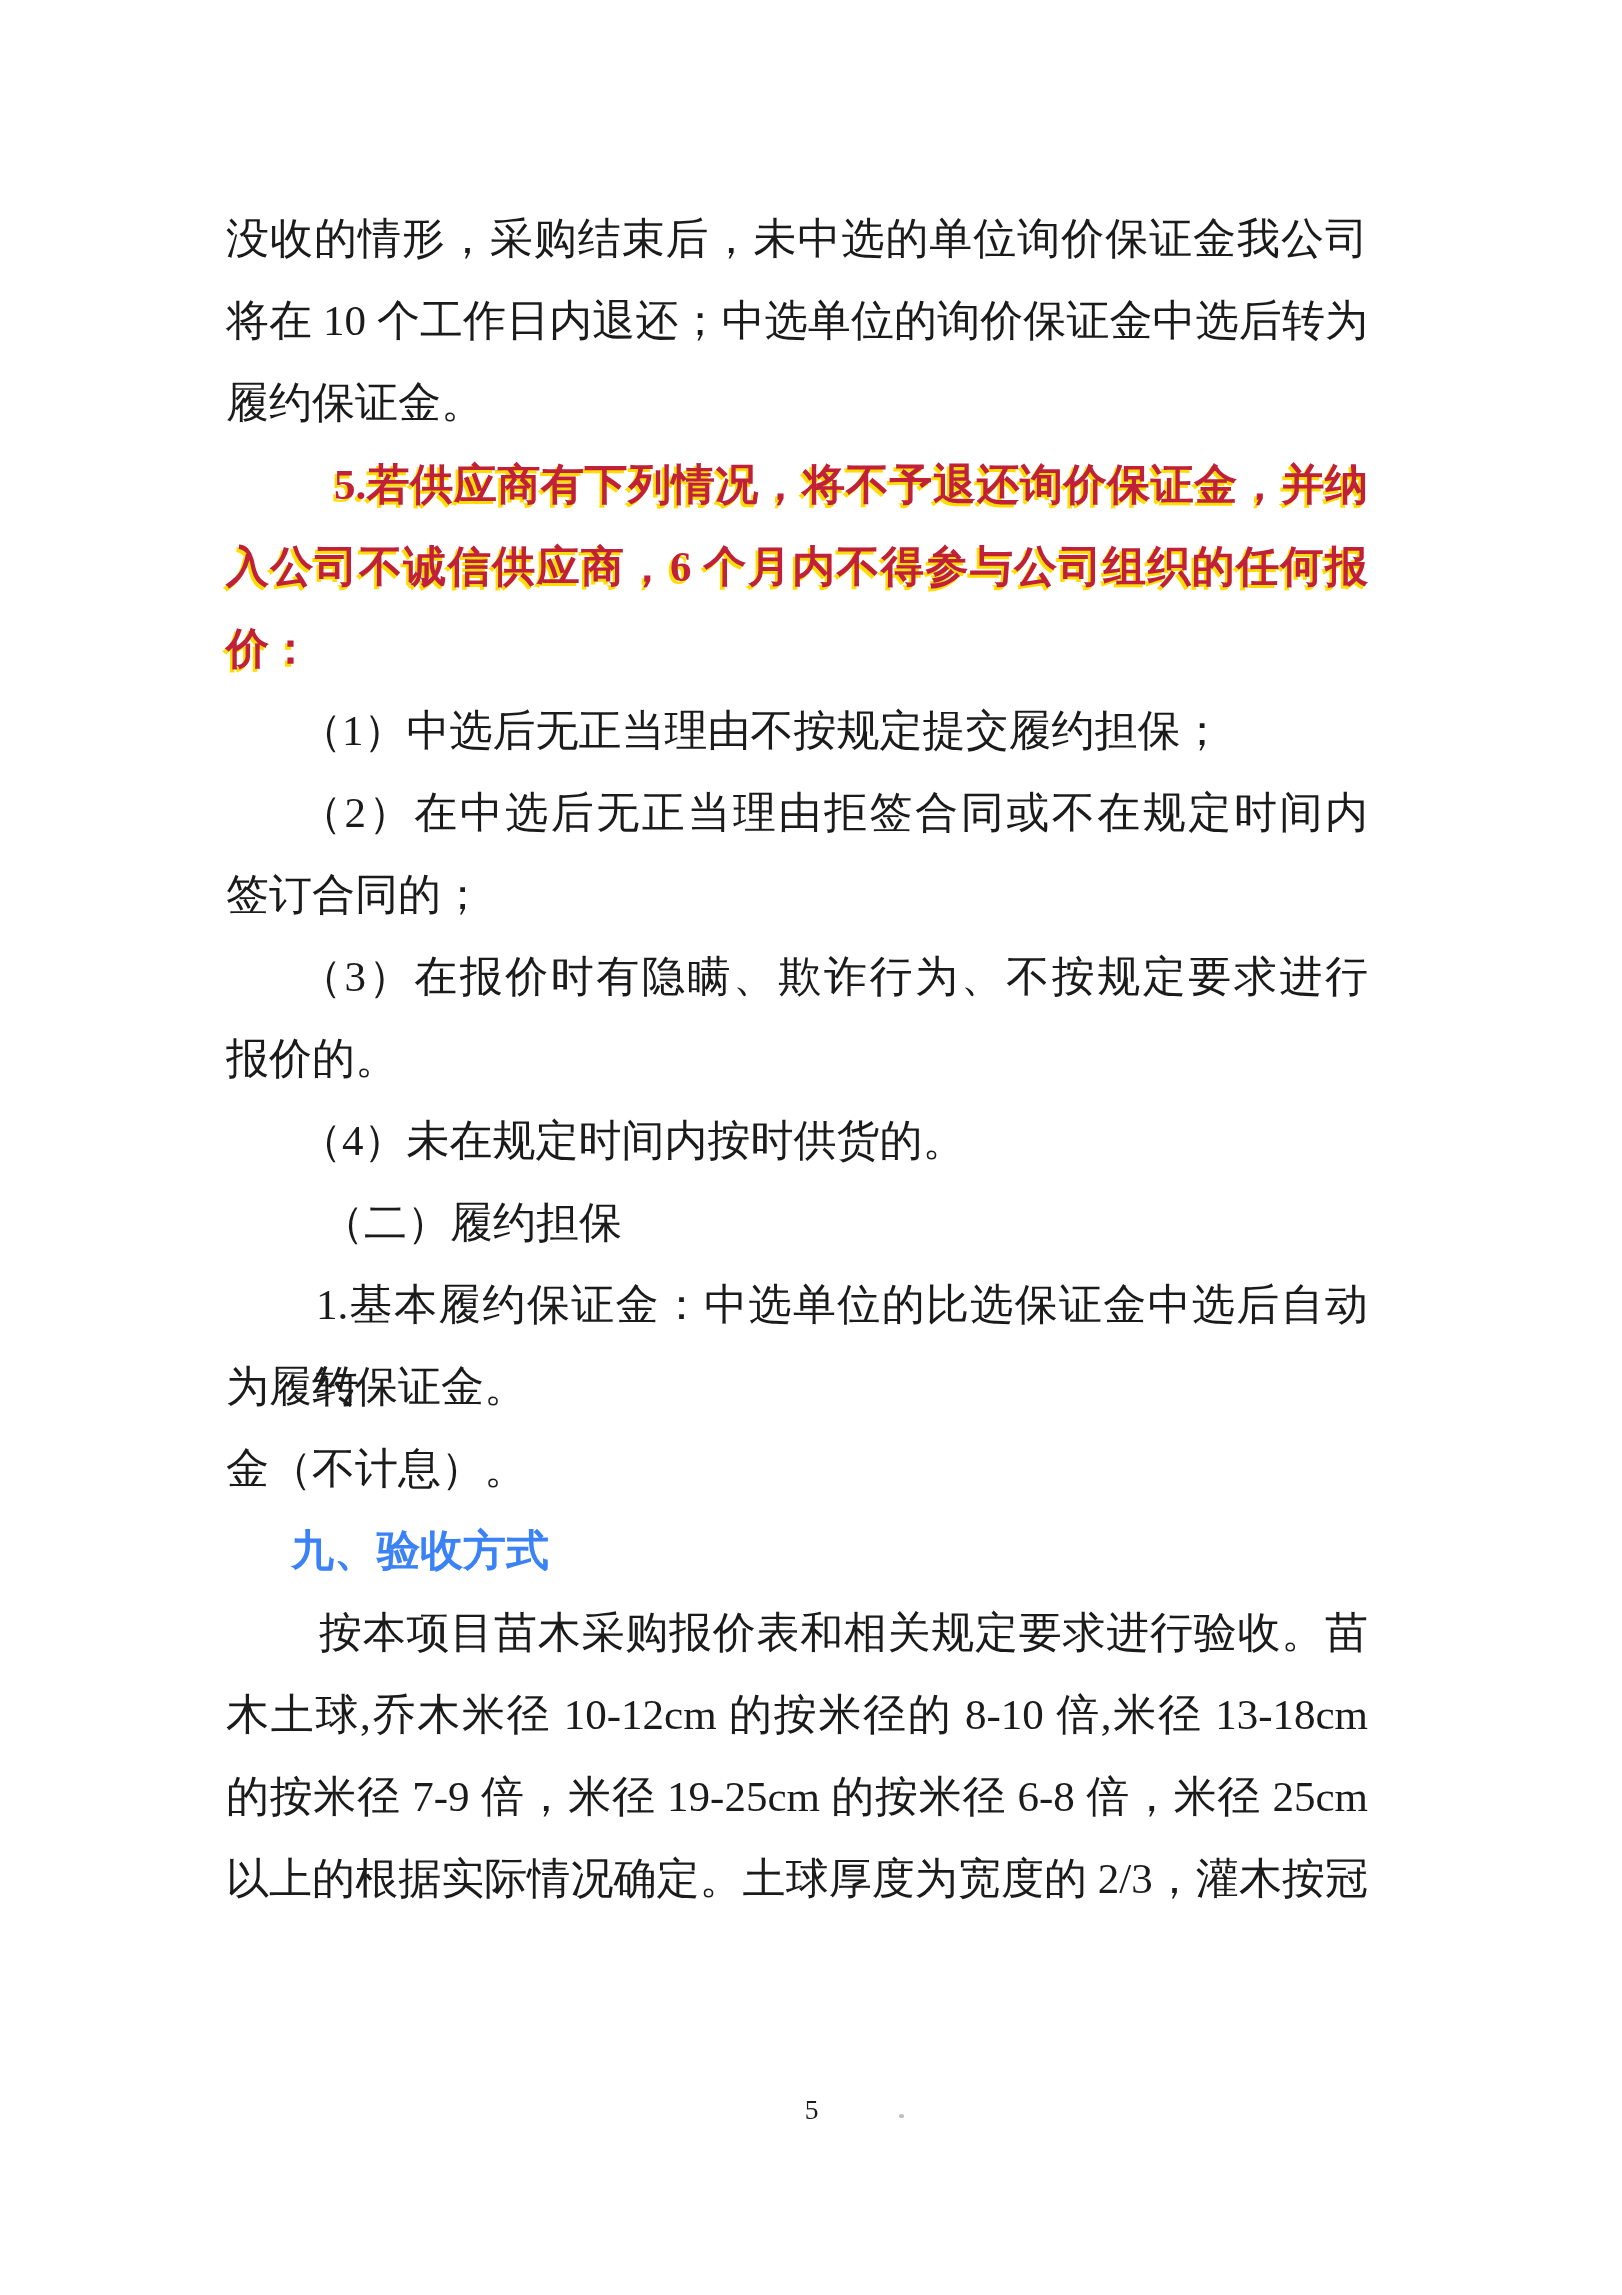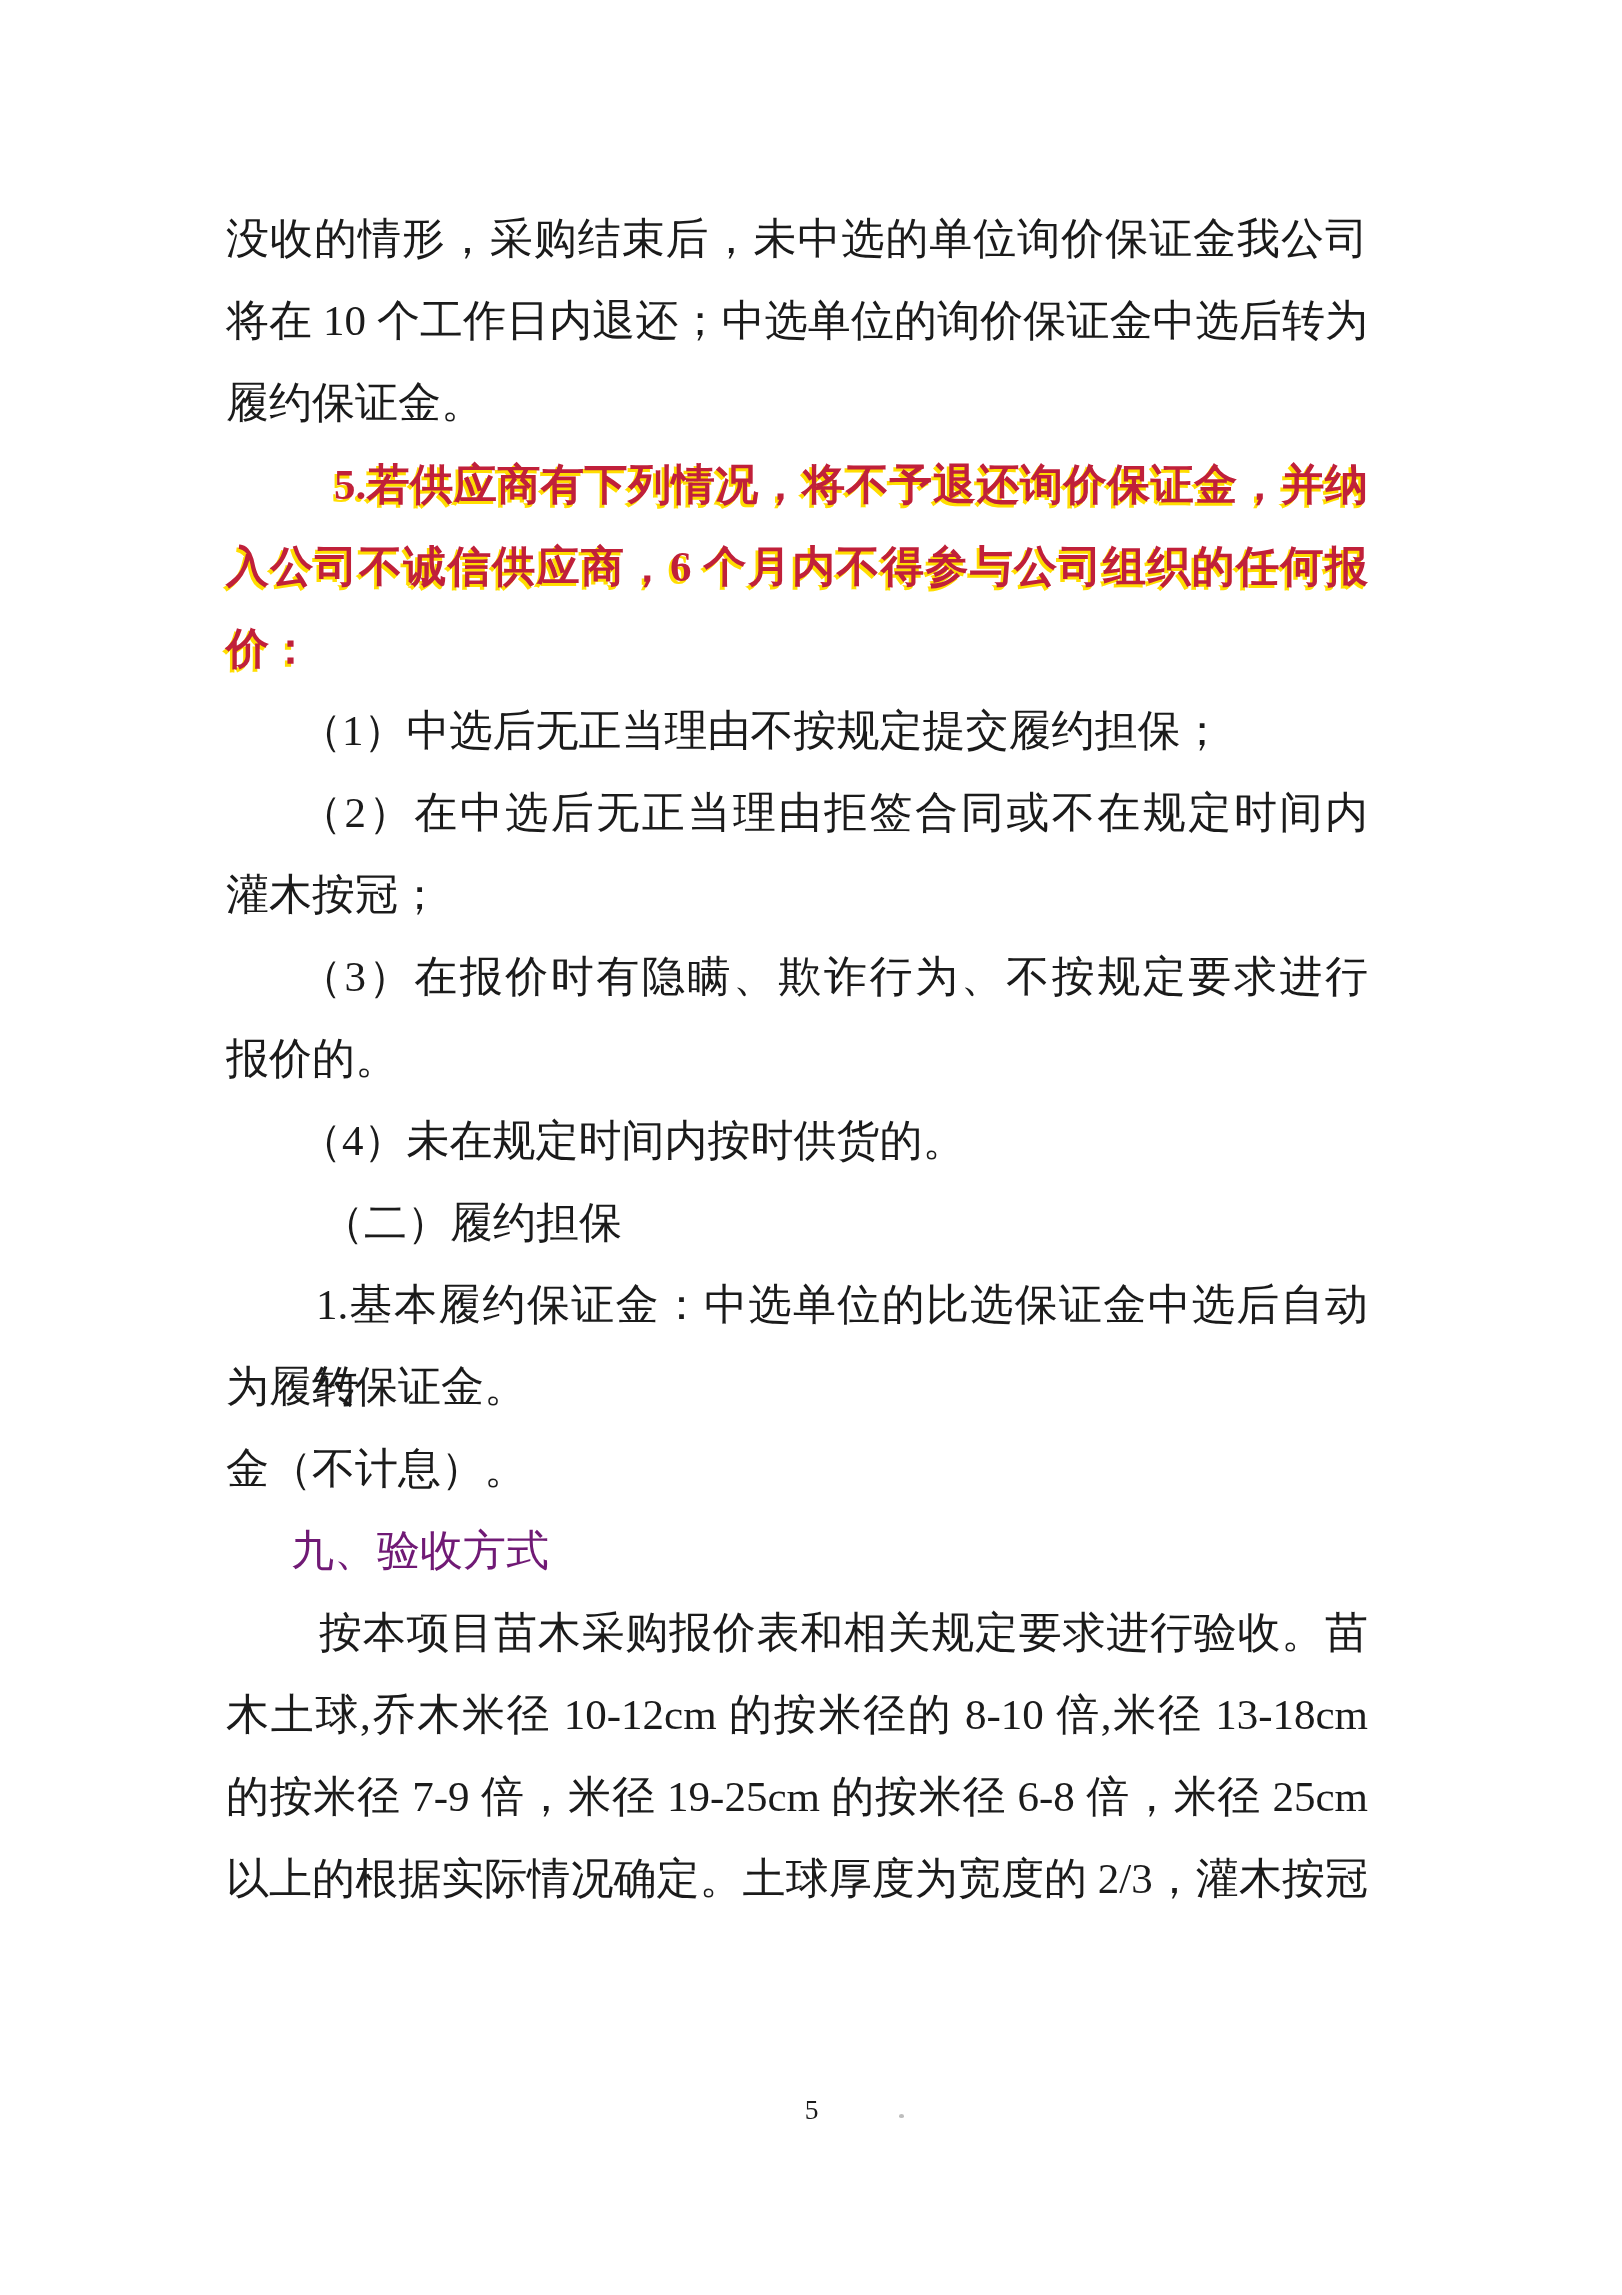--- a/index.html
+++ b/index.html
@@ -32,22 +32,22 @@
   .line.just {
     text-align: justify;
     text-align-last: justify;
   }
   .line.red {
     color: #c0203a;
     font-weight: bold;
     text-shadow: -2.6px 2.6px 0 #ffdd00;
   }
   .line.heading {
-    color: #701a75;
-    font-weight: normal;
+    color: #3b82f6;
+    font-weight: bold;
   }
   .page-number {
     position: absolute;
     top: 2094px;
     left: 0;
     right: 0;
     text-align: center;
     font-size: 27.5px;
     color: #1b1b1b;
     font-family: "Liberation Serif", "DejaVu Serif", serif;
@@ -69,21 +69,21 @@
 <div class="page">
   <div class="text-block" id="text-block">
       <div class="line body just" style="padding-left: 0px;">没收的情形，采购结束后，未中选的单位询价保证金我公司</div>
       <div class="line body just" style="padding-left: 0px;">将在 10 个工作日内退还；中选单位的询价保证金中选后转为</div>
       <div class="line body" style="padding-left: 0px;">履约保证金。</div>
       <div class="line red just" style="padding-left: 108px;">5.若供应商有下列情况，将不予退还询价保证金，并纳</div>
       <div class="line red just" style="padding-left: 0px;">入公司不诚信供应商，6 个月内不得参与公司组织的任何报</div>
       <div class="line red" style="padding-left: 0px;">价：</div>
       <div class="line body" style="padding-left: 73px;">（1）中选后无正当理由不按规定提交履约担保；</div>
       <div class="line body just" style="padding-left: 73px;">（2）在中选后无正当理由拒签合同或不在规定时间内</div>
-      <div class="line body" style="padding-left: 0px;">灌木按冠；</div>
+      <div class="line body" style="padding-left: 0px;">签订合同的；</div>
       <div class="line body just" style="padding-left: 73px;">（3）在报价时有隐瞒、欺诈行为、不按规定要求进行</div>
       <div class="line body" style="padding-left: 0px;">报价的。</div>
       <div class="line body" style="padding-left: 73px;">（4）未在规定时间内按时供货的。</div>
       <div class="line body" style="padding-left: 95px;">（二）履约担保</div>
       <div class="line body just" style="padding-left: 90px;">1.基本履约保证金：中选单位的比选保证金中选后自动转</div>
       <div class="line body" style="padding-left: 0px;">为履约保证金。</div>
       <div class="line body" style="padding-left: 0px; font-family: Liberation Serif, serif;">金（不计息）。</div>
       <div class="line heading" style="padding-left: 65px;">九、验收方式</div>
       <div class="line body just" style="padding-left: 93px;">按本项目苗木采购报价表和相关规定要求进行验收。苗</div>
       <div class="line body just" style="padding-left: 0px;">木土球,乔木米径 10-12cm 的按米径的 8-10 倍,米径 13-18cm</div>

